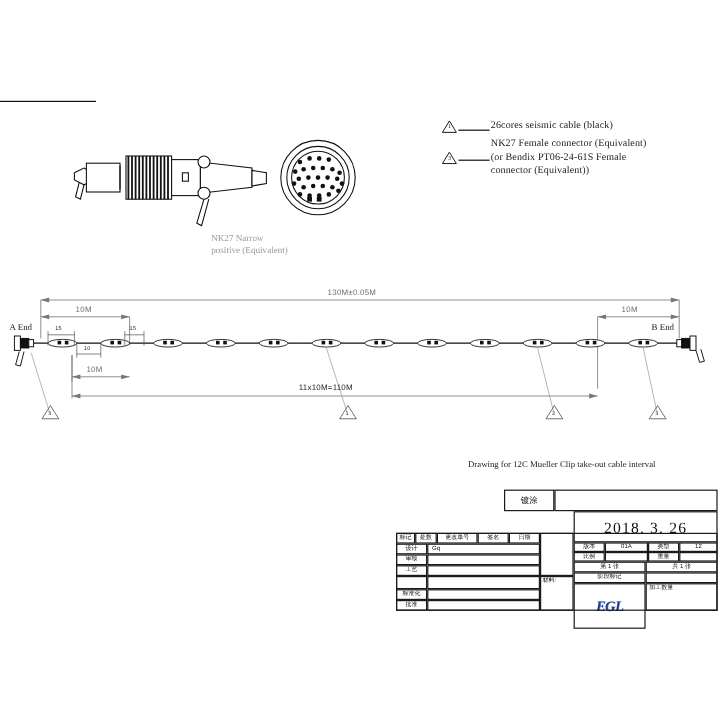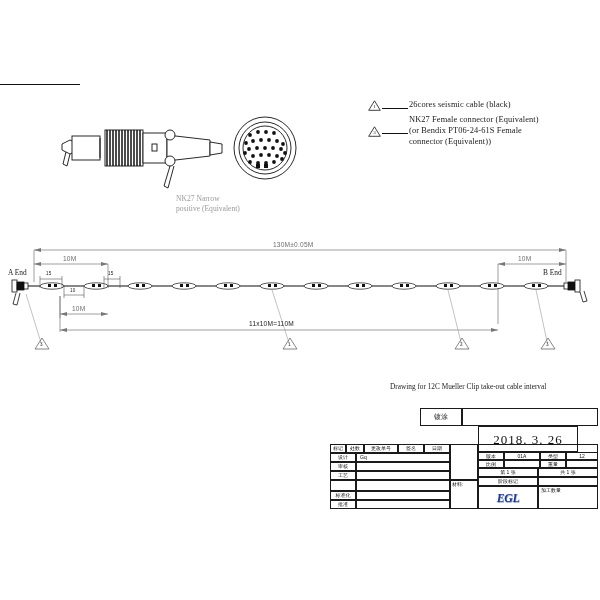--- a/index.html
+++ b/index.html
@@ -454,39 +454,39 @@
 
     <div class="tb-cell" style="left:0px; top:83px; width:26px; height:9px;">标准化</div>
     <div class="tb-cell" style="left:26px; top:83px; width:94px; height:9px;"></div>
 
     <div class="tb-cell" style="left:0px; top:92px; width:26px; height:9px;">批准</div>
     <div class="tb-cell" style="left:26px; top:92px; width:94px; height:9px;"></div>
 
     <div class="tb-cell left" style="left:120px; top:72px; width:28px; height:29px; align-items:flex-start; padding-top:1px;">材料:</div>
     <div class="tb-cell" style="left:120px; top:36px; width:28px; height:36px;"></div>
 
-    <div class="tb-cell tb-date" style="left:148px; top:18px; width:100px; height:26px;font-family:Liberation Serif, serif;">2018. 3. 26</div>
+    <div class="tb-cell tb-date" style="left:148px; top:18px; width:120px; height:26px;font-family:Liberation Serif, serif;">2018. 3. 26</div>
 
     <div class="tb-cell" style="left:148px; top:44px; width:26px; height:8px;">版本</div>
     <div class="tb-cell" style="left:174px; top:44px; width:36px; height:8px;">01A</div>
     <div class="tb-cell" style="left:210px; top:44px; width:26px; height:8px;">类型</div>
     <div class="tb-cell" style="left:236px; top:44px; width:32px; height:8px;">12</div>
 
     <div class="tb-cell" style="left:148px; top:52px; width:26px; height:8px;">比例</div>
     <div class="tb-cell" style="left:174px; top:52px; width:36px; height:8px;"></div>
     <div class="tb-cell" style="left:210px; top:52px; width:26px; height:8px;">重量</div>
     <div class="tb-cell" style="left:236px; top:52px; width:32px; height:8px;"></div>
 
     <div class="tb-cell" style="left:148px; top:60px; width:60px; height:9px;">第 1 张</div>
     <div class="tb-cell" style="left:208px; top:60px; width:60px; height:9px;">共 1 张</div>
 
     <div class="tb-cell" style="left:148px; top:69px; width:60px; height:9px;">阶段标记</div>
     <div class="tb-cell" style="left:208px; top:69px; width:60px; height:9px;"></div>
 
-    <div class="tb-cell" style="left:148px; top:78px; width:60px; height:23px;">
+    <div class="tb-cell" style="left:148px; top:78px; width:60px; height:38px;">
       <span class="egl">EGL</span>
     </div>
     <div class="tb-cell left" style="left:208px; top:78px; width:60px; height:23px; align-items:flex-start; padding-top:1px; padding-left:2px;">加工数量</div>
 
     <div class="tb-cell" style="left:0px; top:36px; width:268px; height:65px; border-width:1px;"></div>
   </div>
 
 </div>
 
 </body></html>

